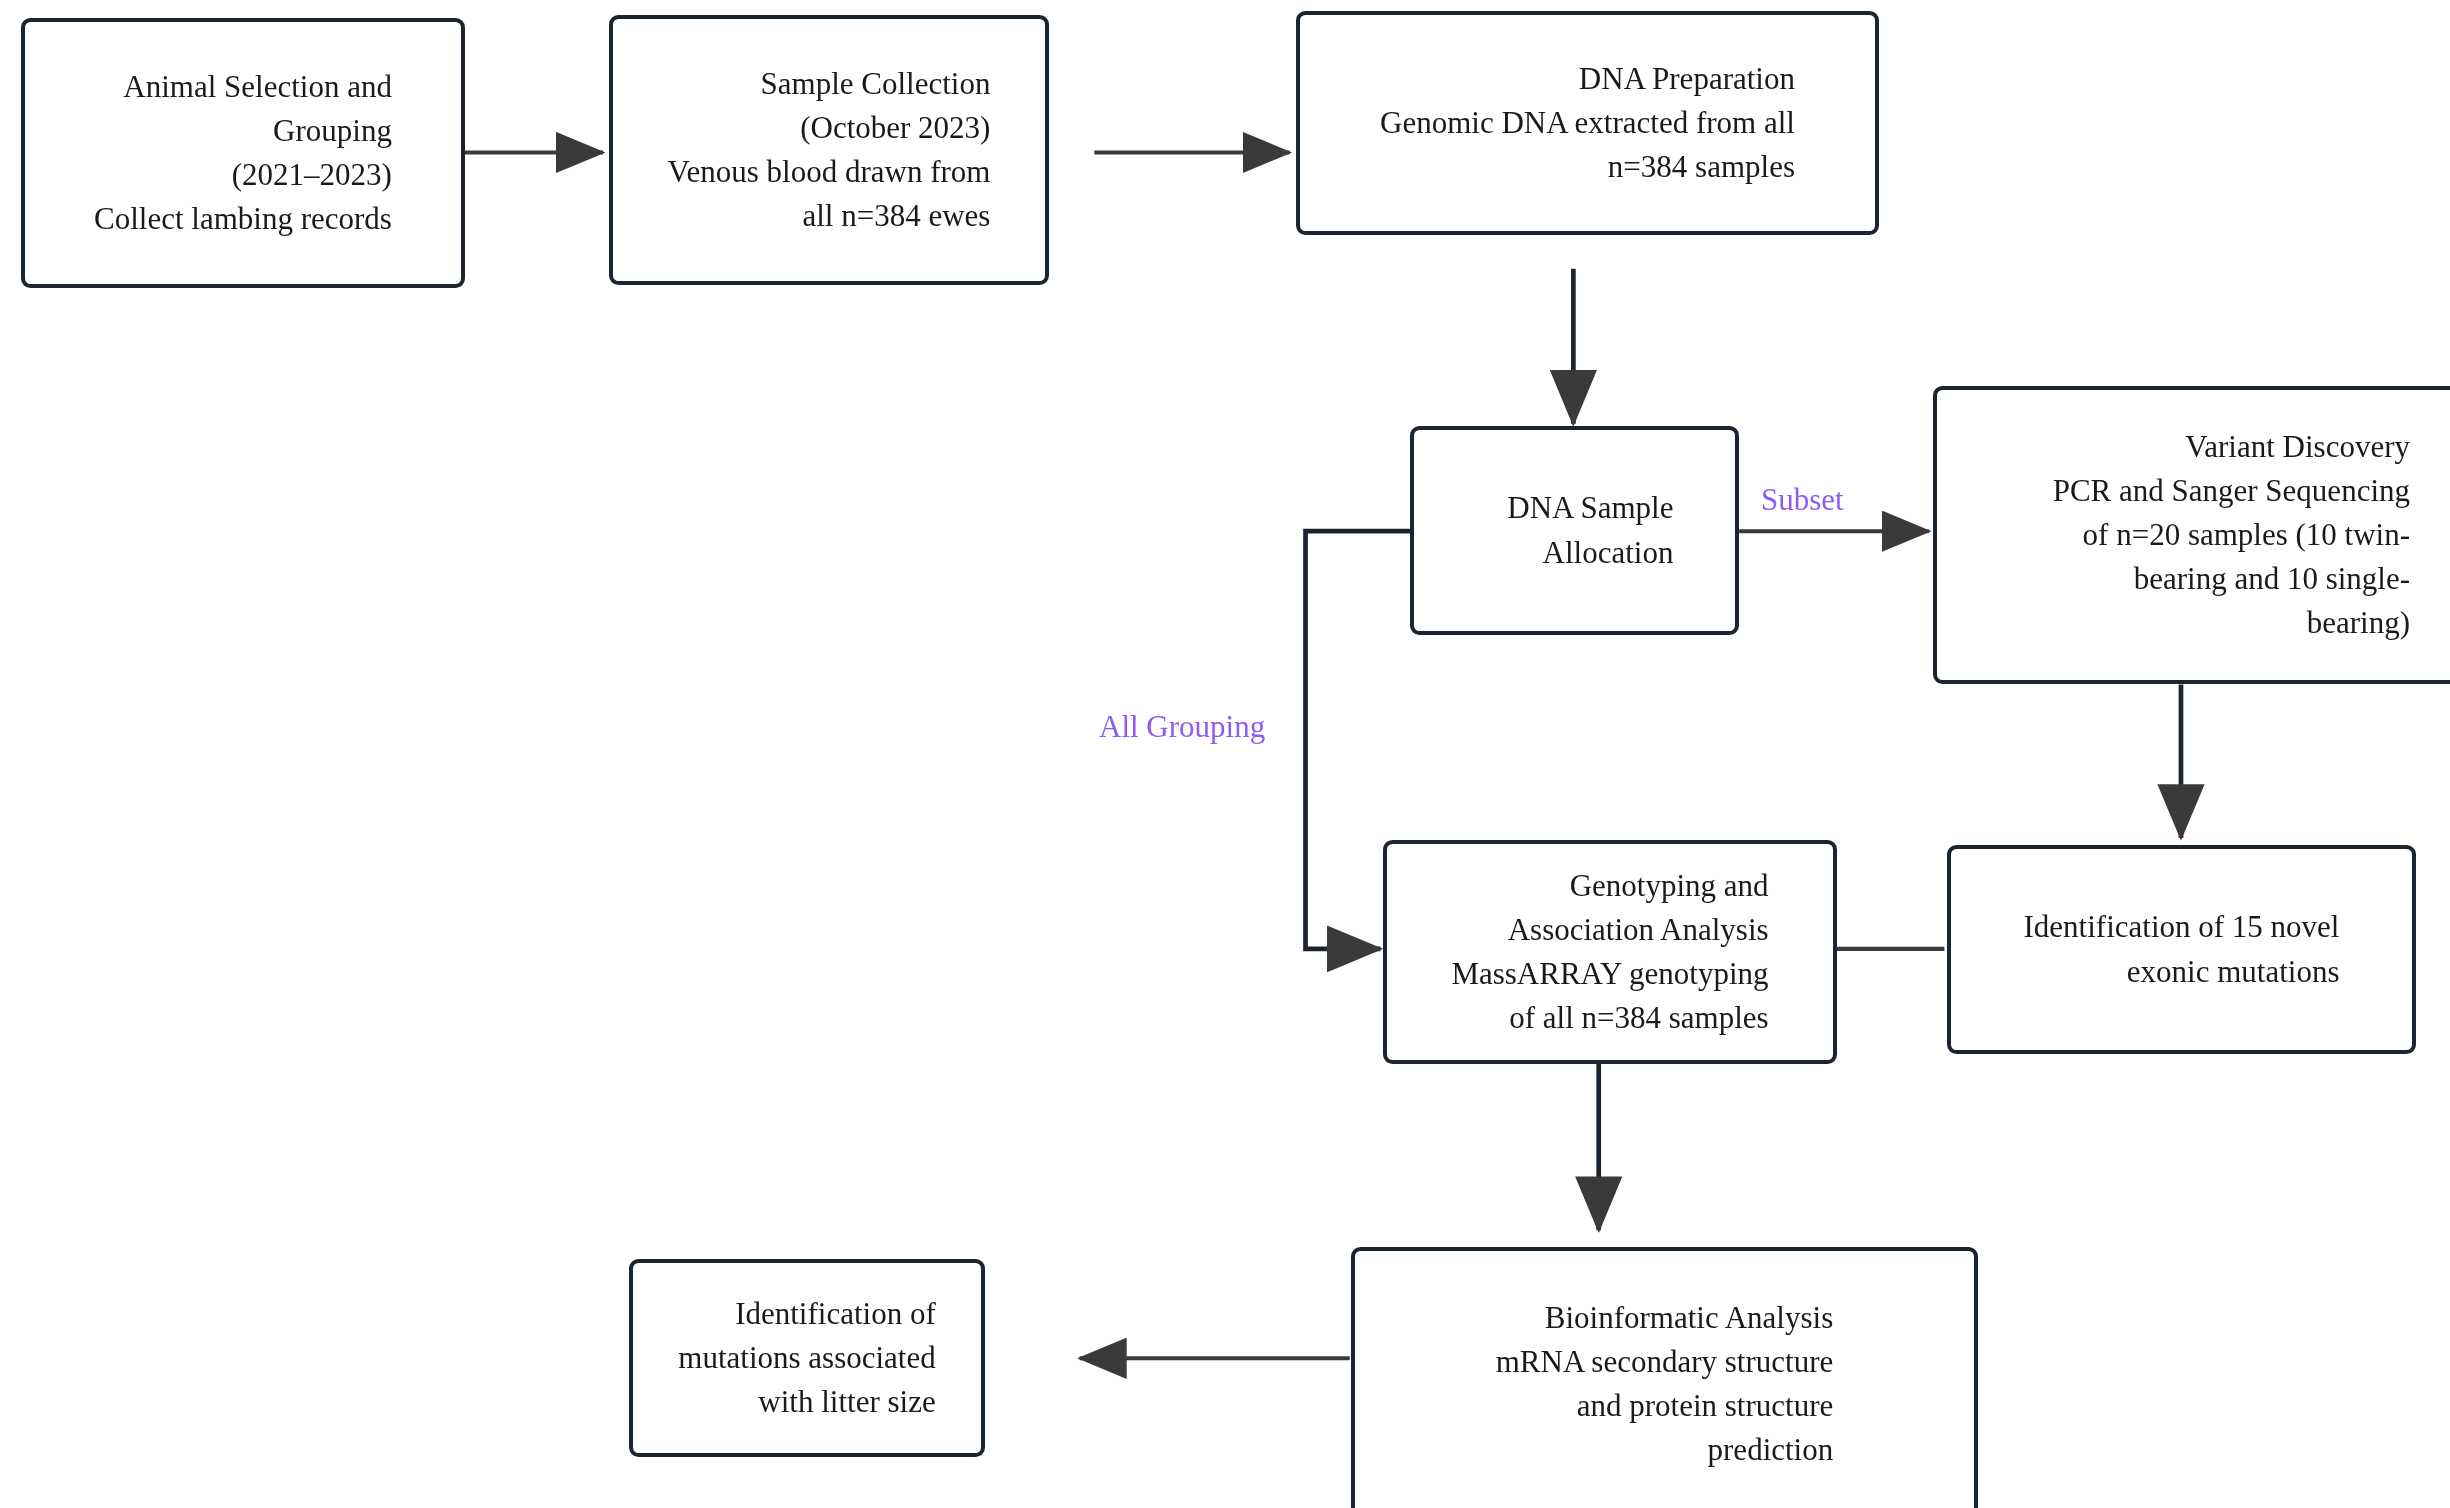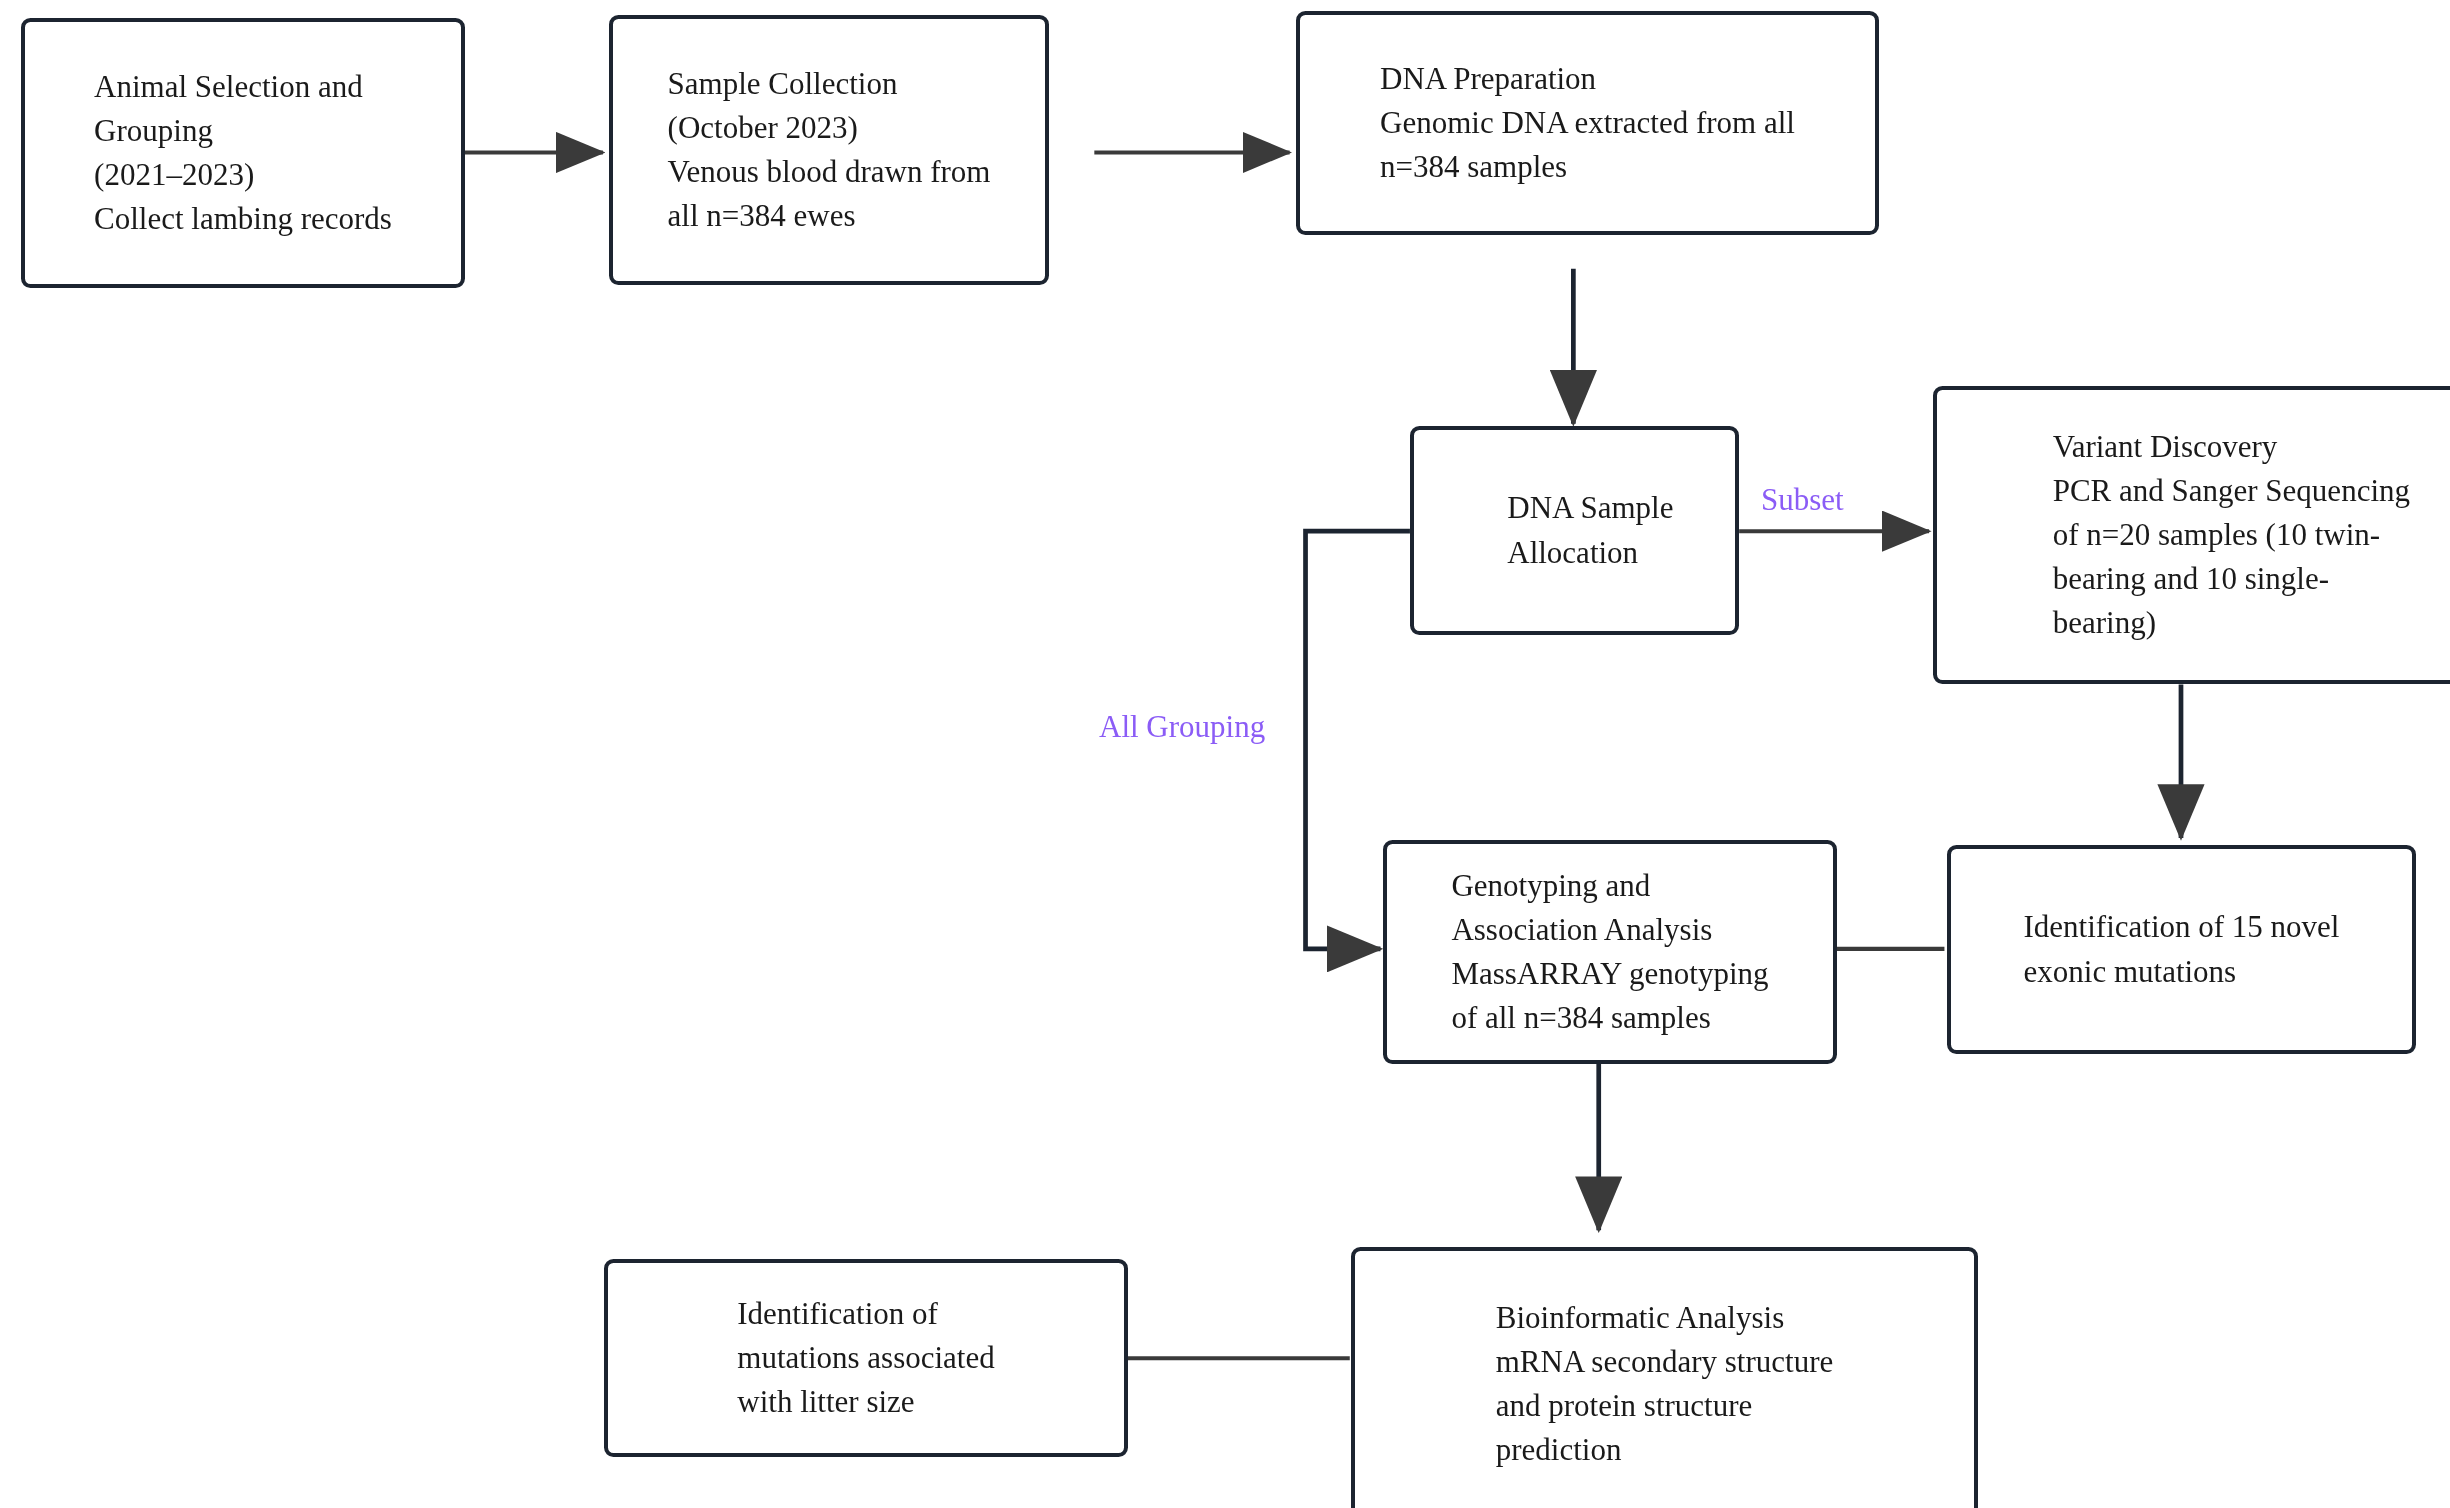--- a/index.html
+++ b/index.html
@@ -18,21 +18,21 @@
   }
   .node {
     position: absolute;
     box-sizing: border-box;
     background: #ffffff;
     border: 4.1px solid #1c2430;
     border-radius: 9.4px;
     display: flex;
     align-items: center;
     justify-content: center;
-    text-align: left;
+    text-align: right;
     color: #1a1a1a;
     font-family: "Liberation Serif", "DejaVu Serif", serif;
     font-size: 31px;
     line-height: 1.42;
     white-space: pre-line;
     padding: 3.5px 8.3px;
     z-index: 3;
   }
   .edge-label {
     position: absolute;
@@ -113,21 +113,21 @@
   <div class="node" style="left:1383px; top:840px; width:454px; height:224px;">Genotyping and
 Association Analysis
 MassARRAY genotyping
 of all n=384 samples</div>
 
   <div class="node" style="left:1351px; top:1231px; width:627px; height:274px;margin-top:16px;">Bioinformatic Analysis
 mRNA secondary structure
 and protein structure
 prediction</div>
 
-  <div class="node" style="left:604px; top:1259px; width:524px; height:198px;">Identification of
+  <div class="node" style="left:629px; top:1259px; width:356px; height:198px;">Identification of
 mutations associated
 with litter size</div>
 
   <div class="edge-label" style="left:1761px; top:481px;">Subset</div>
 
   <div class="edge-label" style="left:1099px; top:708px;">All Grouping</div>
 
 </div>
 
 

